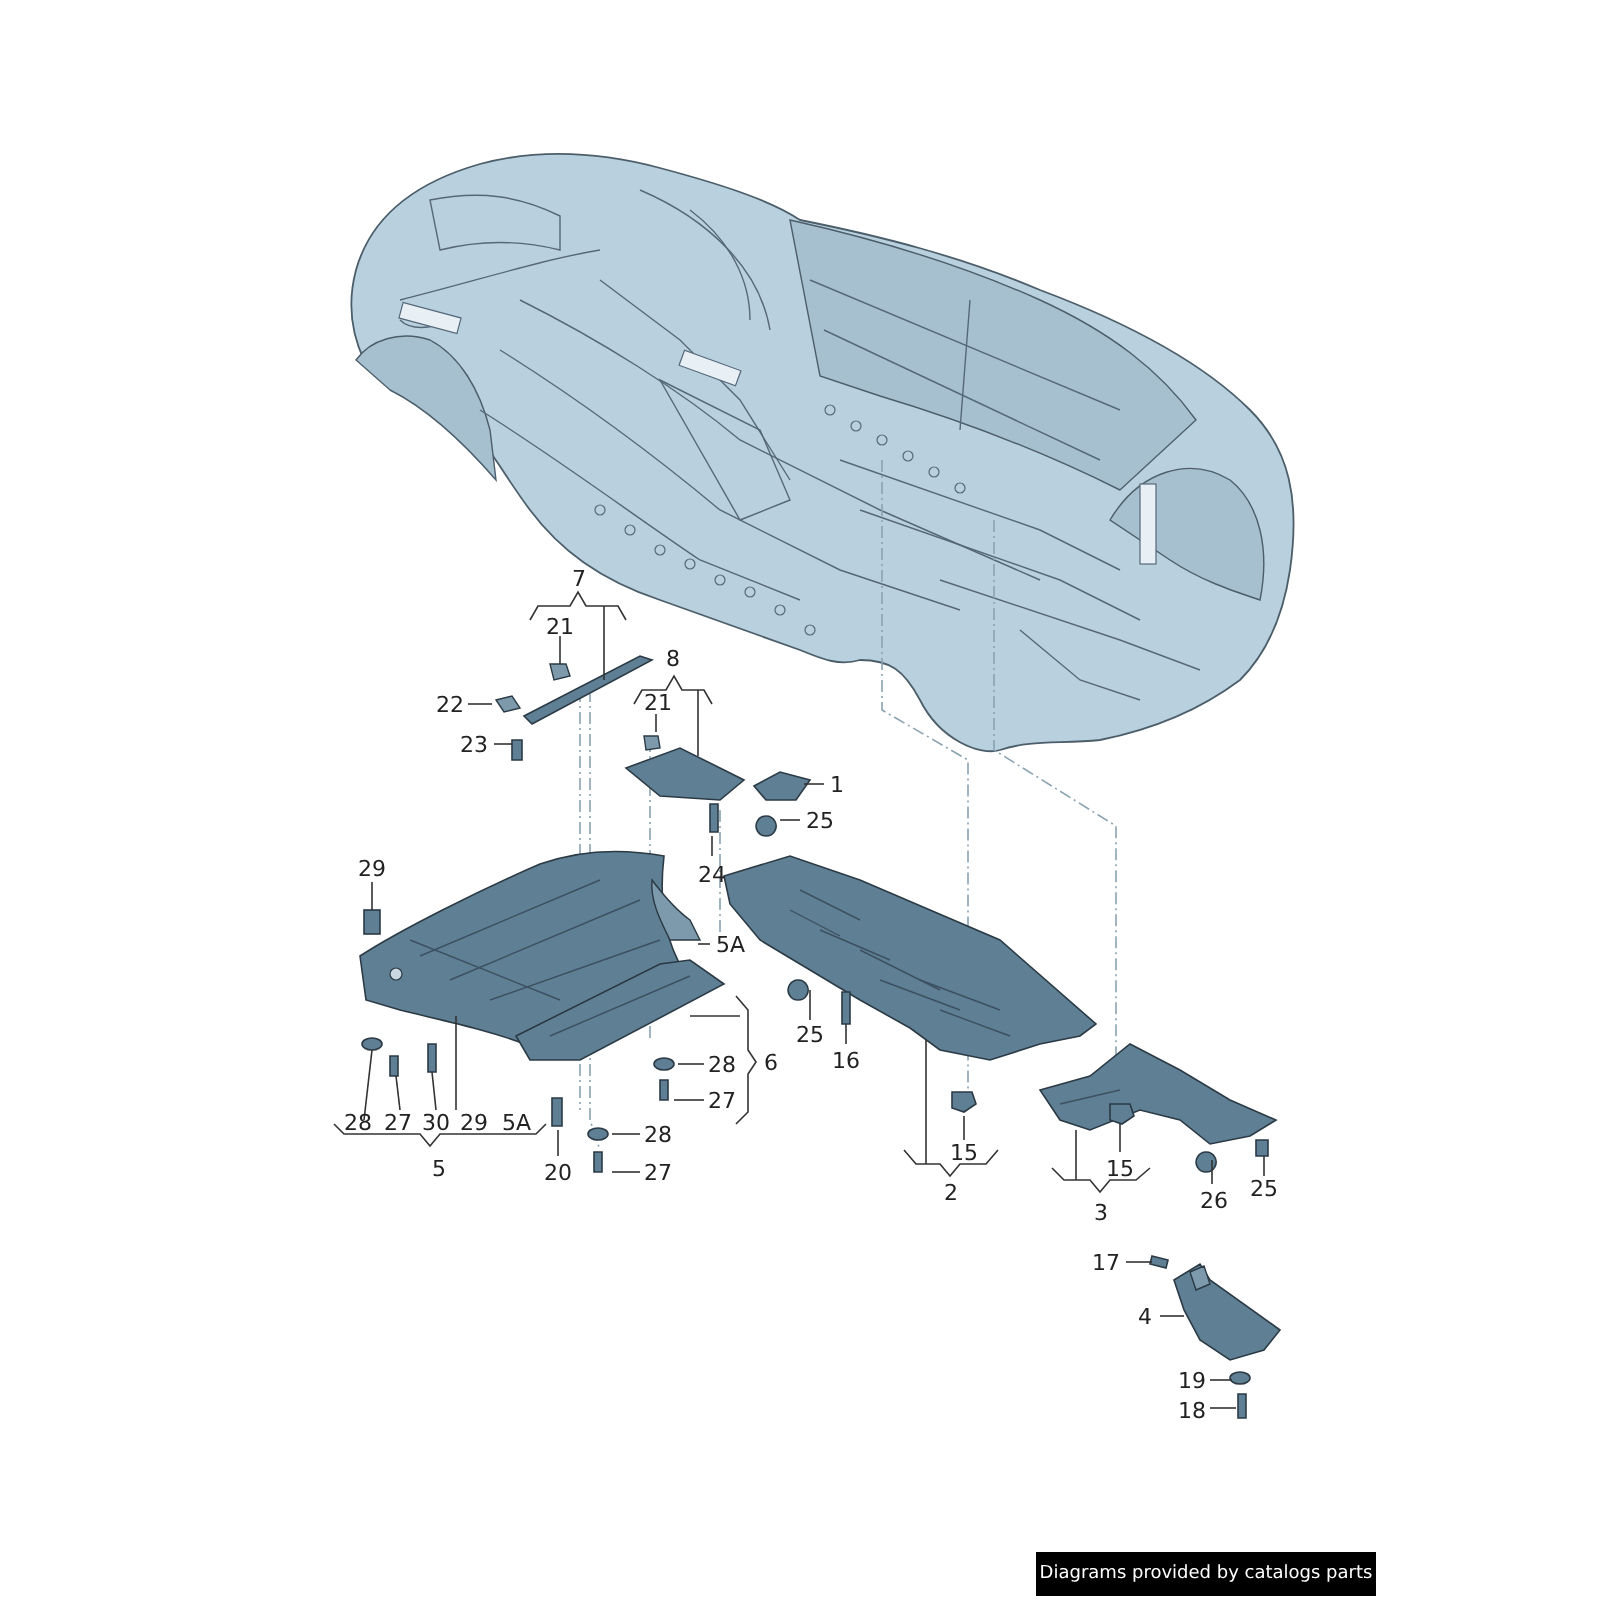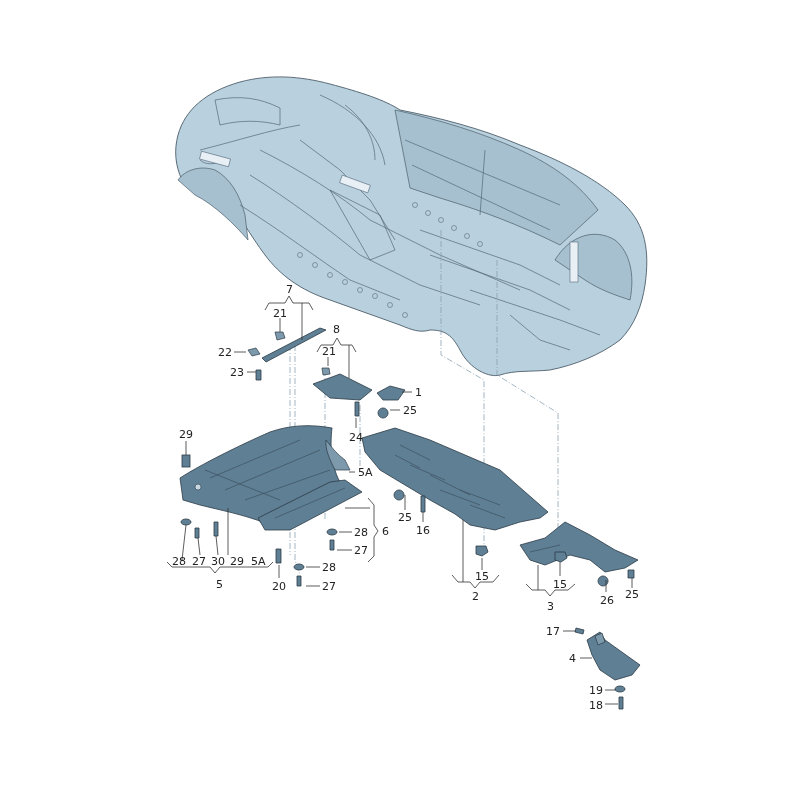--- a/index.html
+++ b/index.html
@@ -252,13 +252,14 @@
     <text class="lbl" x="546" y="635">17</text>
     <text class="lbl" x="569" y="662">4</text>
     <text class="lbl" x="589" y="694">19</text>
     <text class="lbl" x="589" y="709">18</text>
 
     <text class="lbl" x="172" y="565">28</text>
     <text class="lbl" x="192" y="565">27</text>
   </g>
 </svg>
 
+<div class="credit">Diagrams provided by catalogs parts</div>
 </div>
 
 </body></html>

